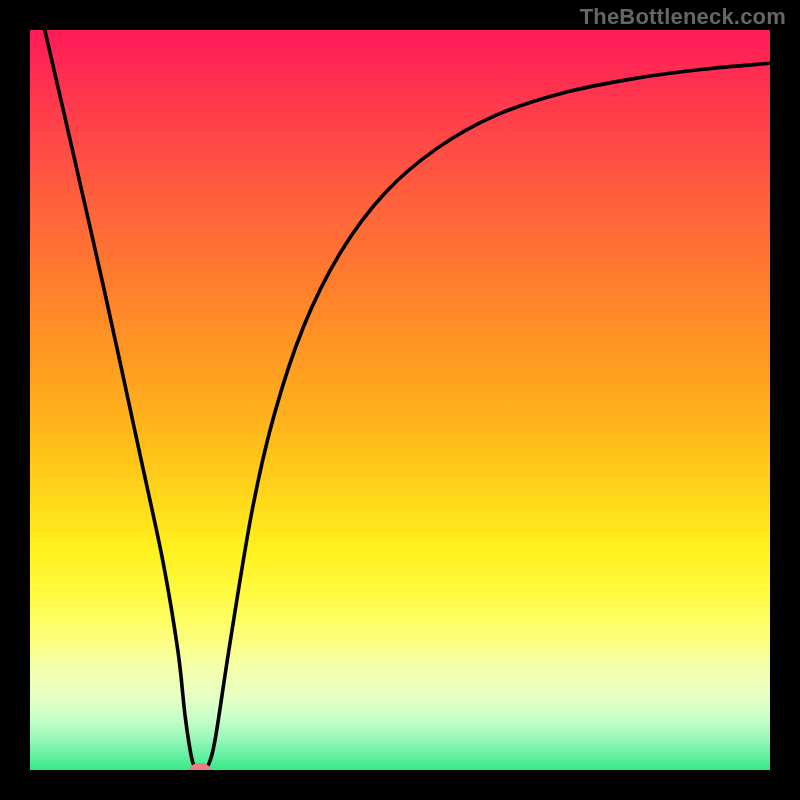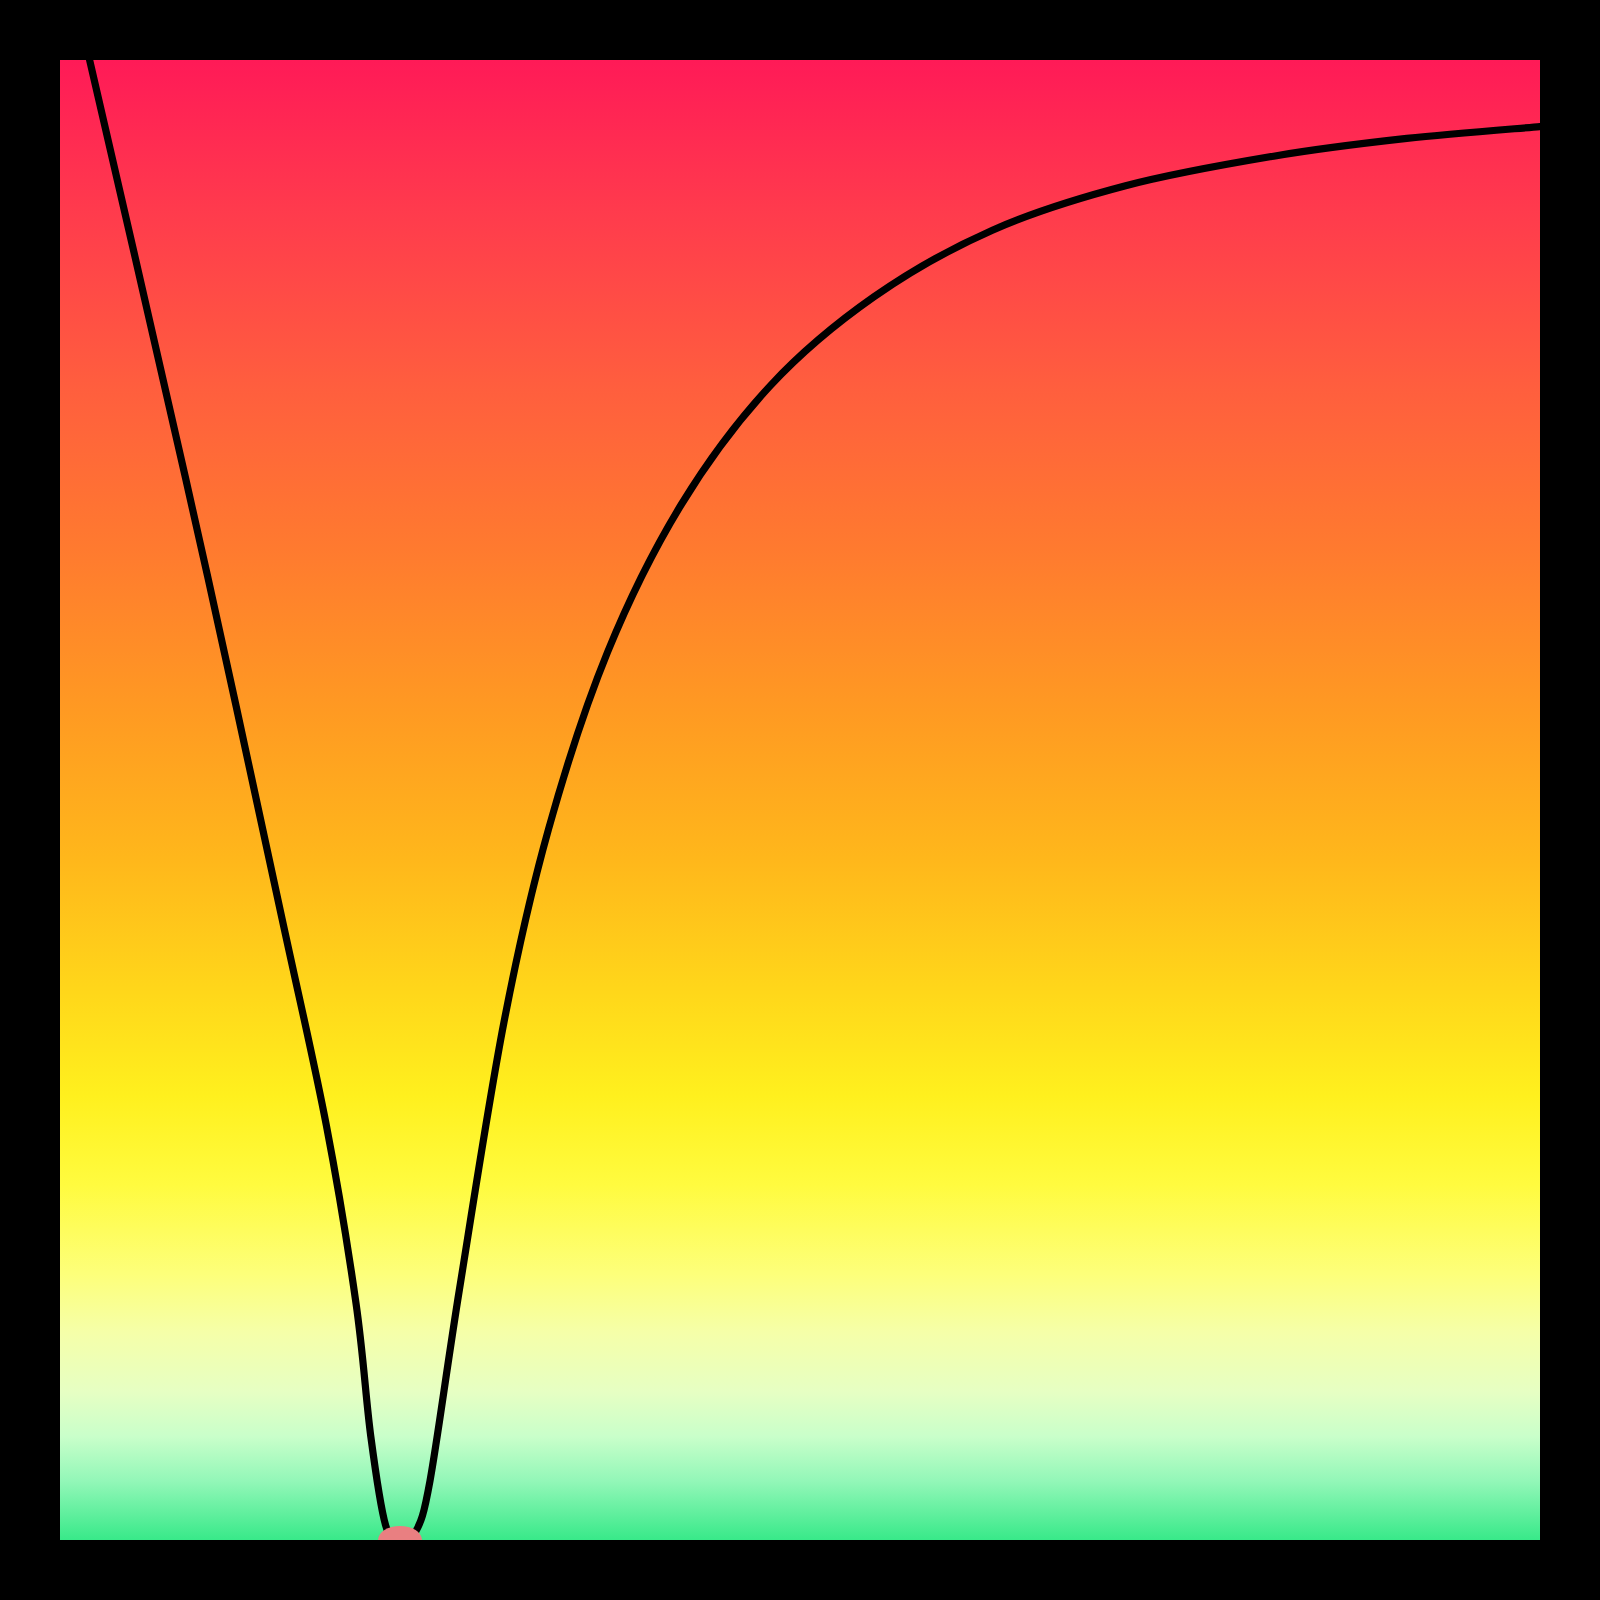--- a/index.html
+++ b/index.html
@@ -66,20 +66,21 @@
     height: 14px;
     background: #e97f81;
     border-radius: 50% / 50%;
     transform: translate(-50%, -50%);
   }
 </style>
 </head>
 <body>
 
 <div class="outer">
+  <div class="watermark">TheBottleneck.com</div>
 
   <div class="plot-area">
     <svg class="curve" viewBox="0 0 740 740" preserveAspectRatio="none">
       <path fill="none" stroke="#000" stroke-width="3.6" stroke-linejoin="round" stroke-linecap="round" d="M 14.8 0 C 18.5 16.033333333333342 27.133333333333333 53.03333333333338 37 96.20000000000005 C 46.86666666666667 139.3666666666667 61.666666666666664 203.5 74 259 C 86.33333333333333 314.5 101.13333333333334 383.56666666666666 111 429.2 C 120.86666666666666 474.8333333333333 127.03333333333332 500.7333333333333 133.2 532.8 C 139.36666666666665 564.8666666666667 144.3 595.7 148 621.6 C 151.7 647.5 152.93333333333334 669.7 155.4 688.2 C 157.86666666666667 706.7 160.33333333333334 723.9666666666667 162.8 732.6 C 165.26666666666668 741.2333333333333 167.73333333333335 739.3833333333333 170.20000000000002 740 C 172.66666666666669 740.6166666666667 175.13333333333333 741.2333333333333 177.6 736.3 C 180.06666666666666 731.3666666666666 181.3 730.75 185 710.4 C 188.7 690.05 193.63333333333335 652.4333333333334 199.8 614.2 C 205.96666666666667 575.9666666666667 214.6 519.2333333333333 222 481 C 229.4 442.76666666666665 235.5666666666667 415.6333333333333 244.20000000000002 384.8 C 252.83333333333334 353.9666666666667 262.7 323.1333333333333 273.8 296 C 284.90000000000003 268.8666666666667 297.23333333333335 244.20000000000002 310.8 222 C 324.3666666666667 199.79999999999998 339.16666666666663 180.06666666666663 355.2 162.79999999999995 C 371.23333333333335 145.53333333333327 388.50000000000006 131.34999999999997 407.00000000000006 118.39999999999998 C 425.50000000000006 105.44999999999999 445.23333333333335 94.35000000000002 466.2 85.10000000000002 C 487.16666666666663 75.85000000000002 509.3666666666666 69.06666666666666 532.8 62.89999999999998 C 556.2333333333332 56.73333333333329 583.3666666666666 52.04666666666659 606.8 48.09999999999991 C 630.2333333333333 44.15333333333323 651.1999999999999 41.686666666666554 673.4 39.219999999999914 C 695.6 36.75333333333327 728.9 34.28666666666671 740 33.30000000000007"></path>
     </svg>
     <div class="minimum-marker" style="left: 170.2px; top: 740px; background: rgb(233, 127, 129);"></div>
   </div>
 </div>
 
 </body></html>

